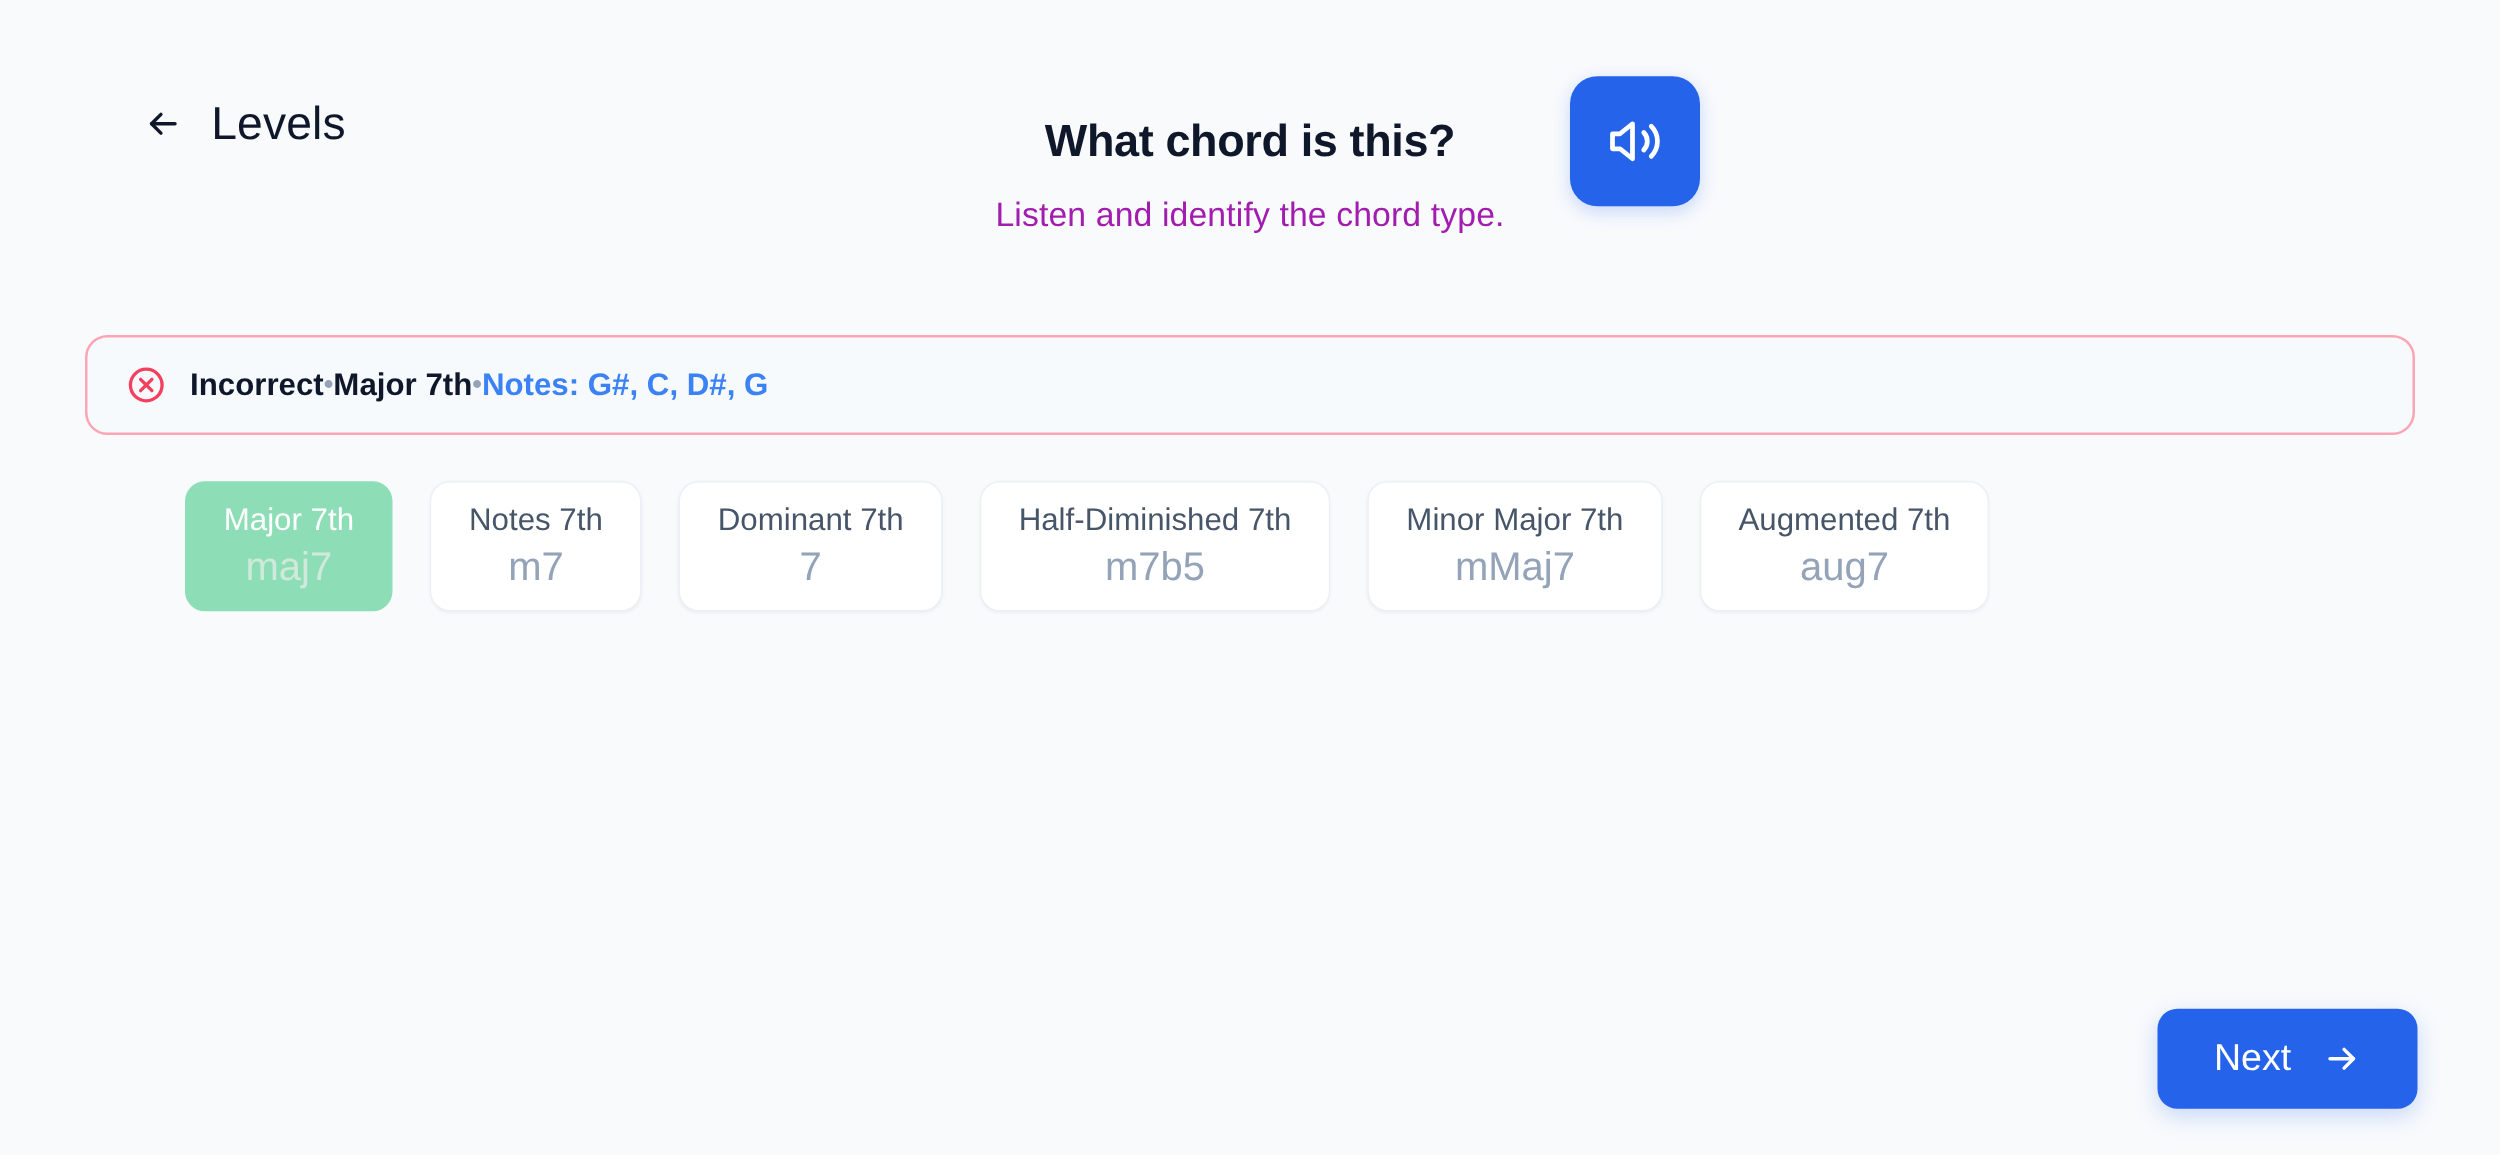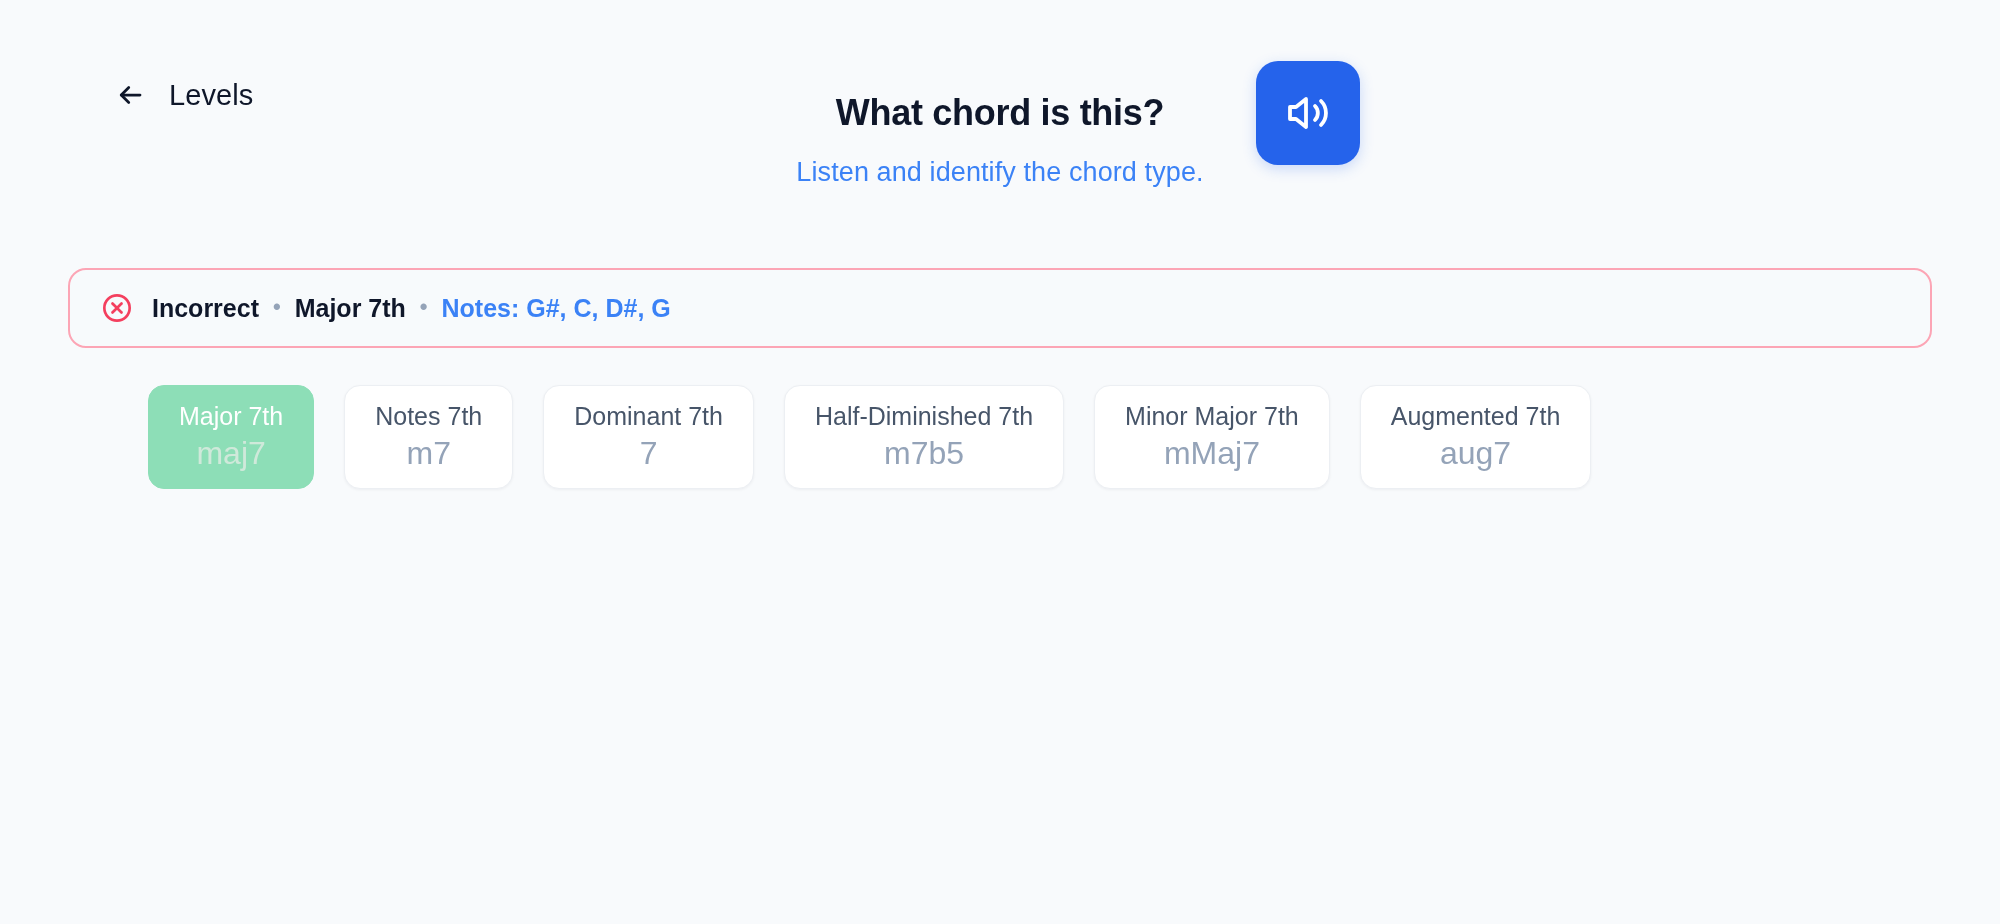--- a/index.html
+++ b/index.html
@@ -40,21 +40,21 @@
     width: 34px;
     height: 34px;
     background: transparent;
     border: none;
     cursor: pointer;
   }
 
   .back-btn svg { display: block; }
 
   .back-label {
-    font-size: 29px;
+    font-size: 37px;
     font-weight: 400;
     color: #0f172a;
     letter-spacing: 0.1px;
   }
 
   
   .header {
     position: absolute;
     top: 95px;
     left: 0;
@@ -96,21 +96,21 @@
     cursor: pointer;
     box-shadow: 0 4px 14px rgba(37, 99, 235, 0.22);
   }
 
   .play-btn svg { display: block; }
 
   .quiz-subtitle {
     margin-top: 26px;
     font-size: 27px;
     font-weight: 400;
-    color: #3b82f6;
+    color: #a21caf;
     letter-spacing: 0.1px;
   }
 
   
   .feedback {
     position: absolute;
     top: 268px;
     left: 68px;
     width: 1864px;
     height: 80px;
@@ -128,21 +128,20 @@
     display: flex;
     align-items: center;
     justify-content: center;
     width: 34px;
     height: 34px;
   }
 
   .feedback-text {
     display: flex;
     align-items: center;
-    gap: 14px;
     font-size: 25px;
     line-height: 1;
     white-space: nowrap;
   }
 
   .feedback-status {
     font-weight: 700;
     color: #0f172a;
   }
 
@@ -320,14 +319,23 @@
       <div class="option">
         <div class="opt-name">Minor Major 7th</div>
         <div class="opt-symbol">mMaj7</div>
       </div>
       <div class="option">
         <div class="opt-name">Augmented 7th</div>
         <div class="opt-symbol">aug7</div>
       </div>
     </div>
 
+  <button class="next-btn">
+    <span class="next-label">Next</span>
+    <span>
+      <svg width="30" height="30" viewBox="0 0 24 24" fill="none" stroke="#ffffff" stroke-width="2.2" stroke-linecap="round" stroke-linejoin="round">
+        <line x1="4" y1="12" x2="19" y2="12"></line>
+        <polyline points="13 6 19 12 13 18"></polyline>
+      </svg>
+    </span>
+  </button>
 
 </div>
 
 </body></html>

